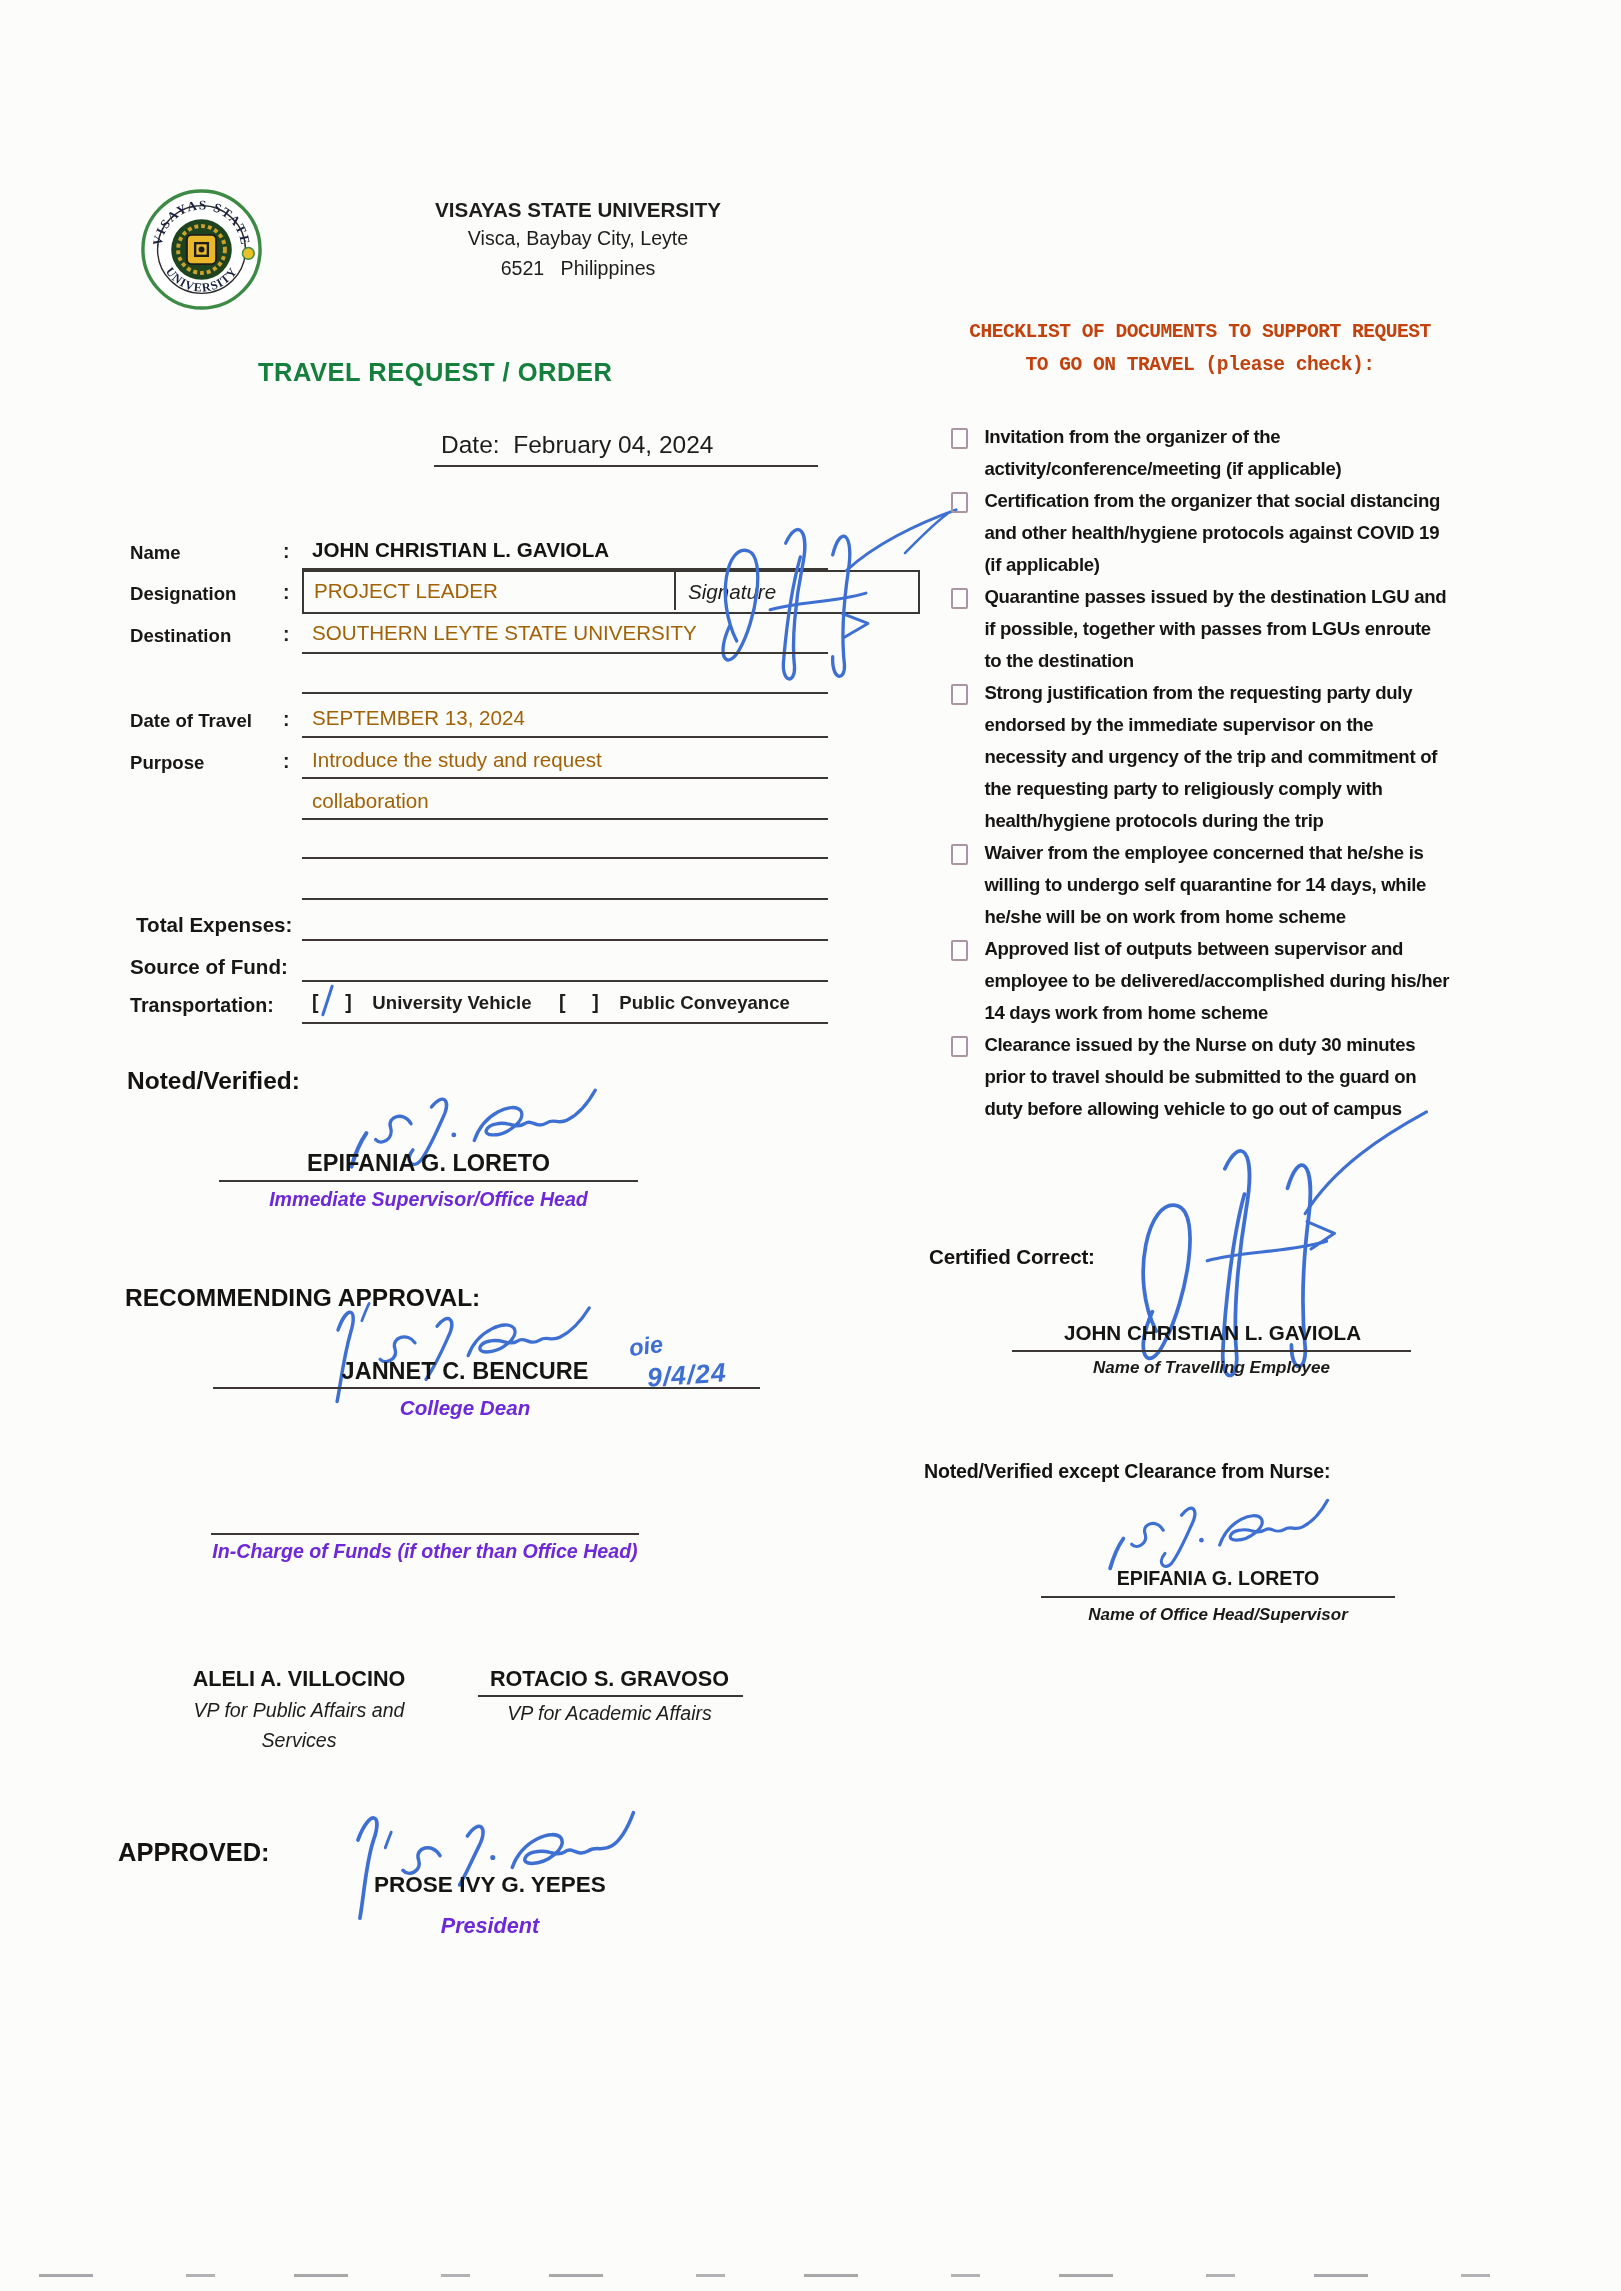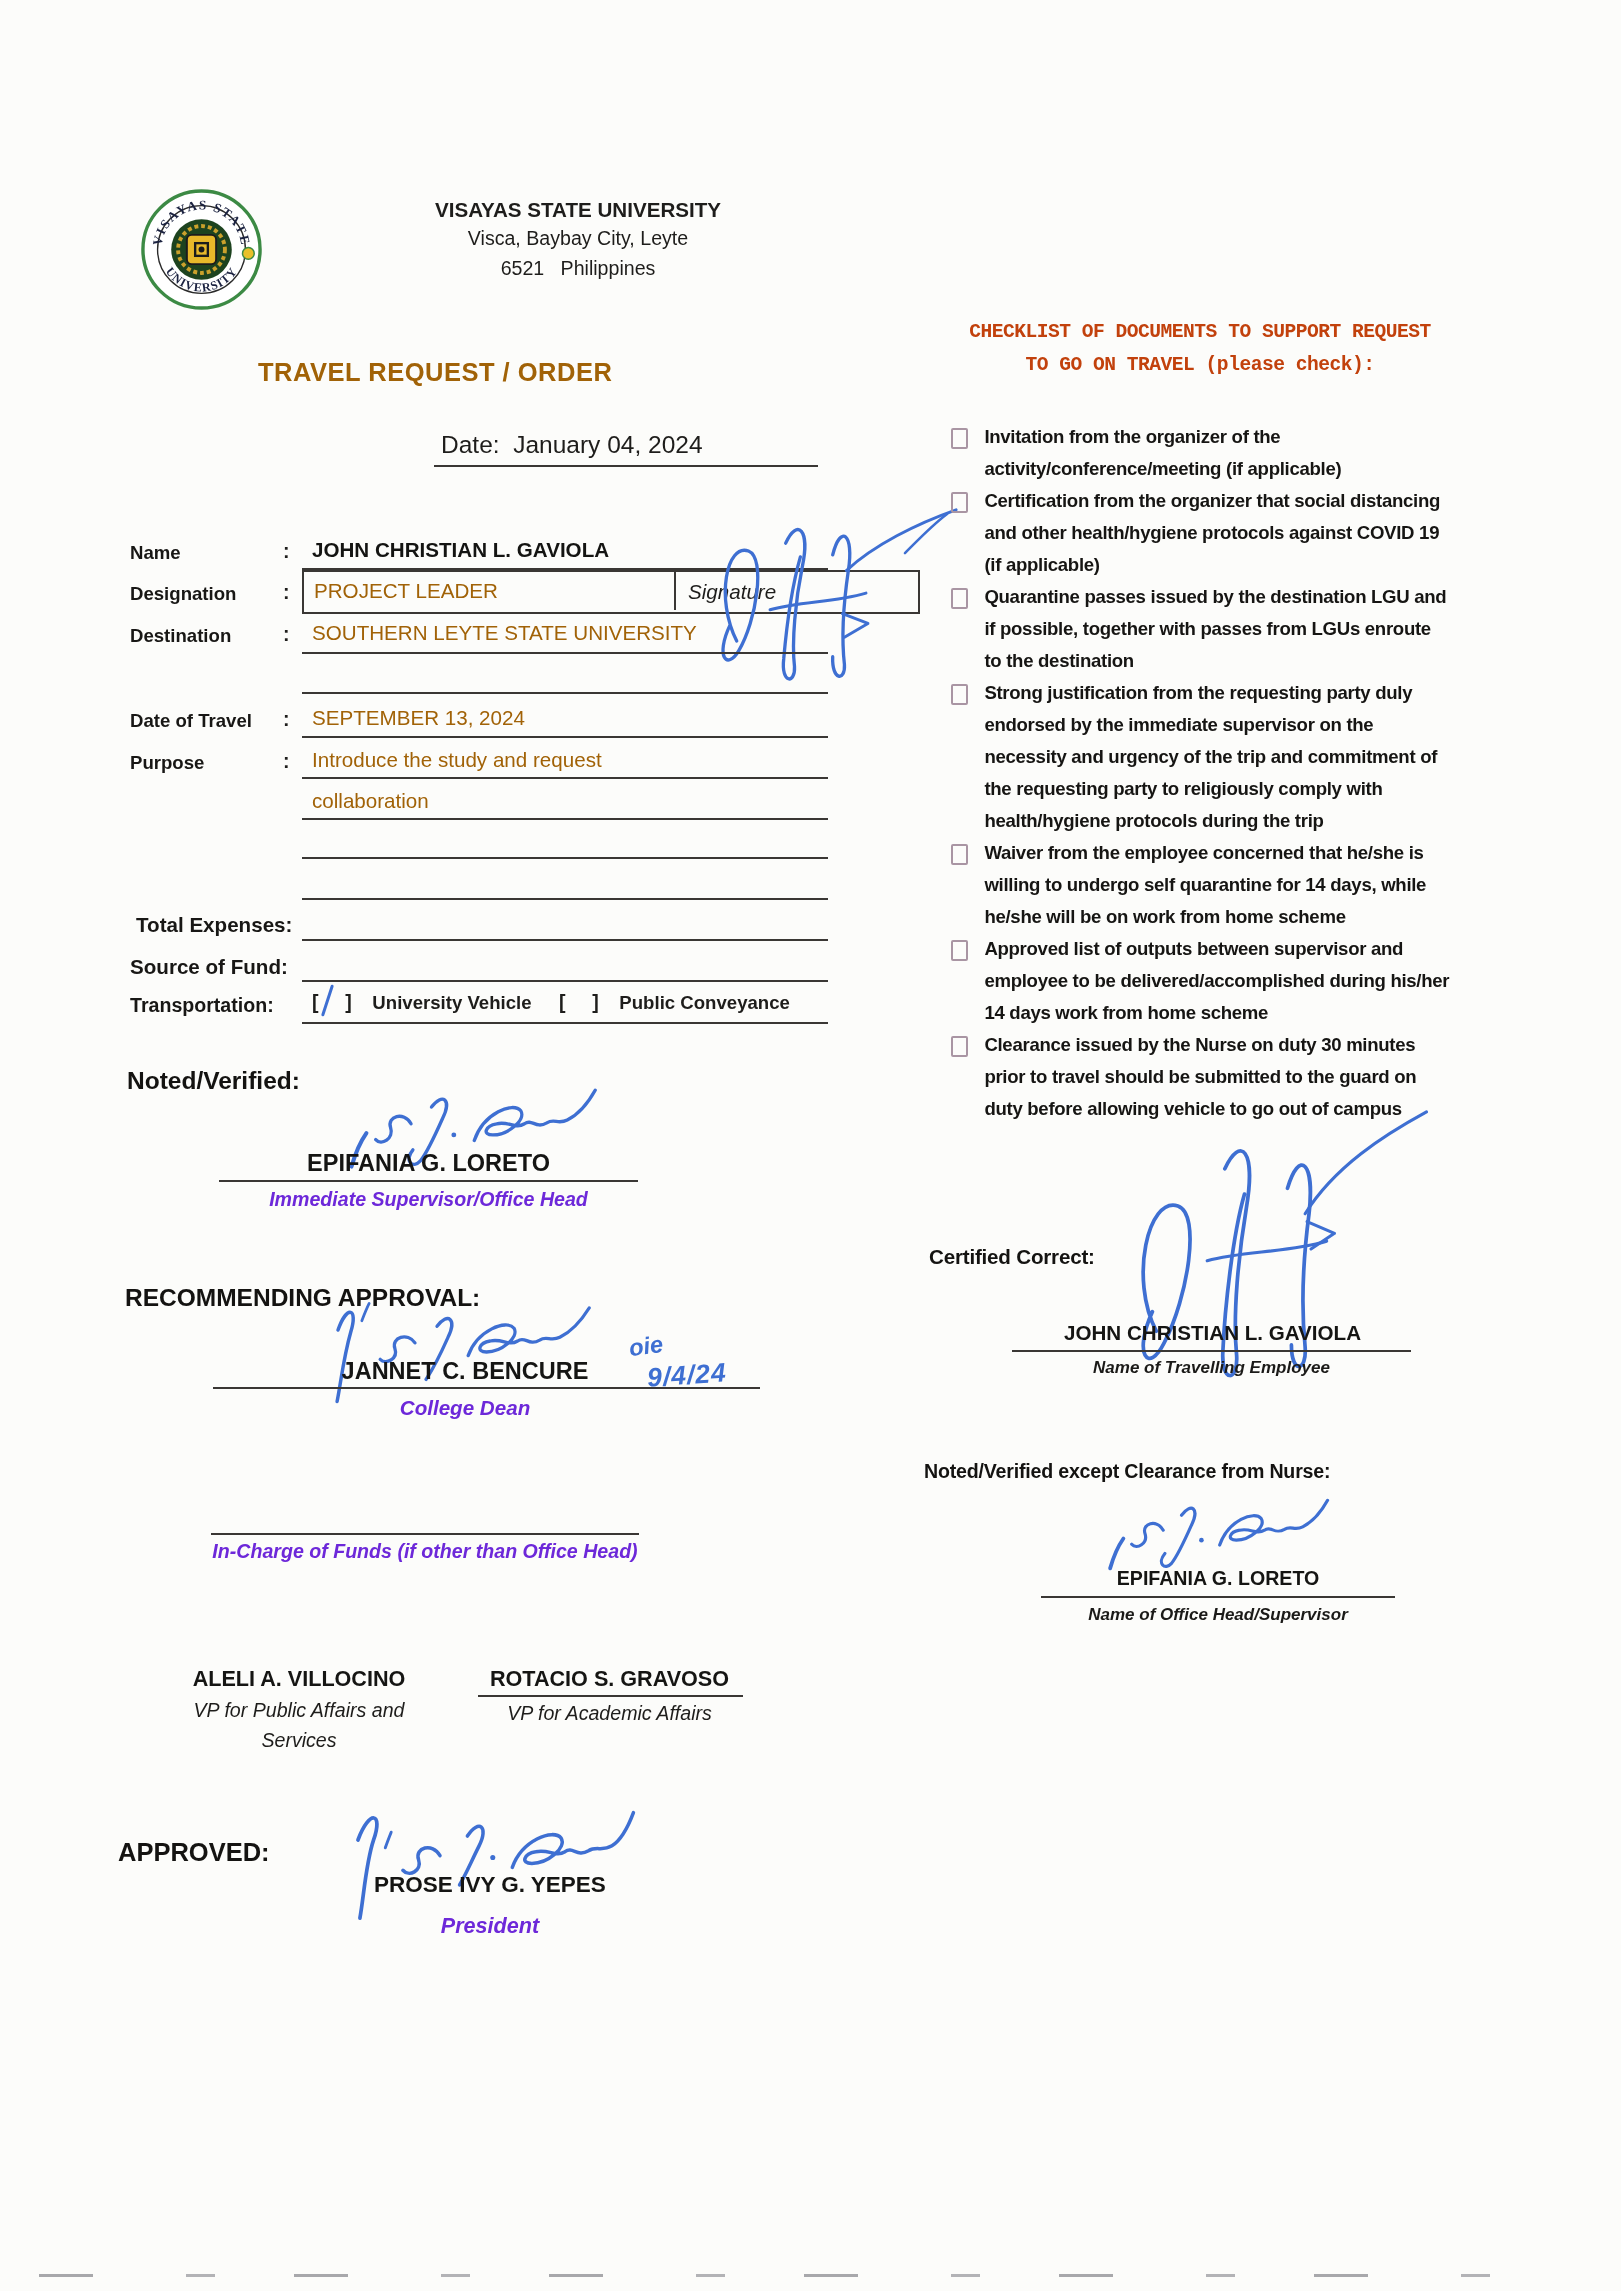--- a/index.html
+++ b/index.html
@@ -58,24 +58,24 @@
     <rect x="48" y="48" width="30" height="30" rx="5" fill="#e8b82a" stroke="#1c1c1c" stroke-width="2"></rect>
     <rect x="56.5" y="56.5" width="13" height="13" fill="none" stroke="#1c1c1c" stroke-width="2.4"></rect>
     <circle cx="63" cy="63" r="3" fill="#1c1c1c"></circle>
     <circle cx="111" cy="67" r="6" fill="#e8c02a" stroke="#3c8a44" stroke-width="1.5"></circle>
   </svg>
 
   <div class="abs ctr b" style="left:382px;top:198px;width:392px;font-size:20.6px">VISAYAS STATE UNIVERSITY</div>
   <div class="abs ctr" style="left:382px;top:227px;width:392px;font-size:19.6px">Visca, Baybay City, Leyte</div>
   <div class="abs ctr pre" style="left:382px;top:257px;width:392px;font-size:19.6px">6521   Philippines</div>
 
-  <div class="abs b" style="left:258px;top:358px;font-size:25.5px;letter-spacing:0.5px;color:#a16207">TRAVEL REQUEST / ORDER</div>
+  <div class="abs b" style="left:258px;top:358px;font-size:25.5px;letter-spacing:0.5px;color:#15803d">TRAVEL REQUEST / ORDER</div>
 
   <div class="abs" style="left:441px;top:431px;font-size:24.5px">
-    <span>Date:</span>&nbsp;&nbsp;<span>January 04, 2024</span>
+    <span>Date:</span>&nbsp;&nbsp;<span>February 04, 2024</span>
   </div>
   <div class="abs hl" style="left:434px;top:465px;width:384px"></div>
 
   <div class="abs lbl" style="left:130px;top:542px">Name</div>
   <div class="abs colon" style="left:283px;top:540px">:</div>
   <div class="abs valb" style="left:312px;top:538px">JOHN CHRISTIAN L. GAVIOLA</div>
   <div class="abs hl" style="left:302px;top:568px;width:526px"></div>
 
   <div class="abs lbl" style="left:130px;top:583px">Designation</div>
   <div class="abs colon" style="left:283px;top:581px">:</div>

